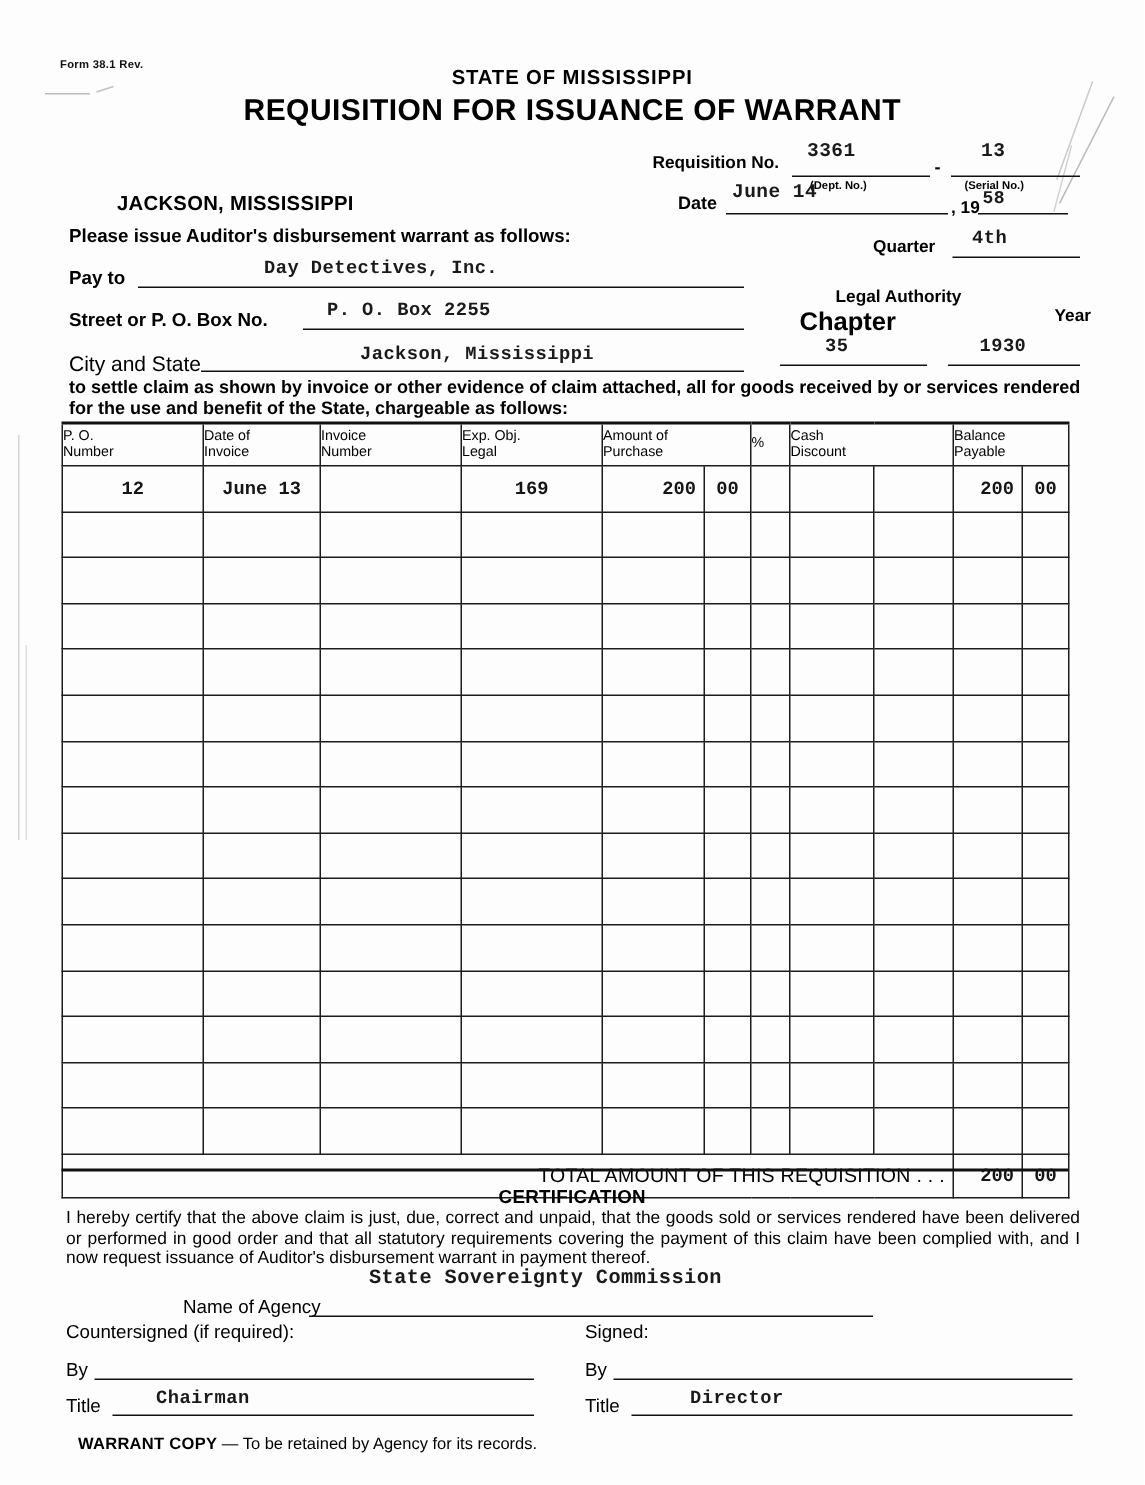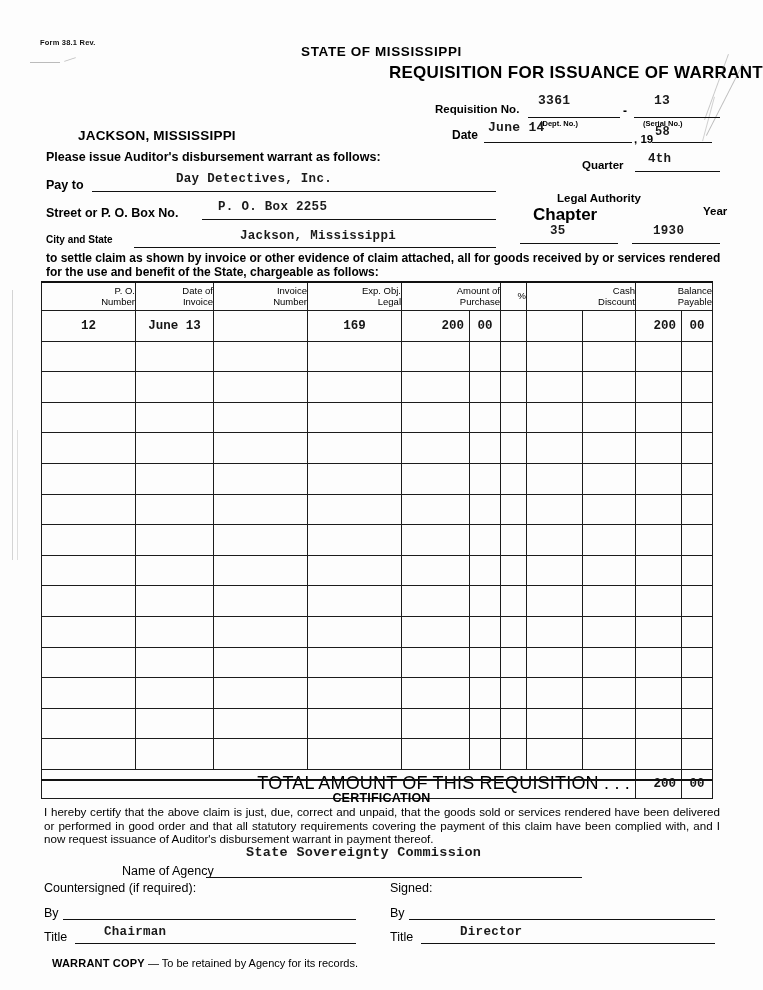--- a/index.html
+++ b/index.html
@@ -45,22 +45,22 @@
   }
   #header-state {
     left: 0; right: 0; top: 44px;
     text-align: center;
     font-size: 13.5px;
     font-weight: bold;
     letter-spacing: 0.6px;
   }
   #header-title {
     left: 0; right: 0; top: 63px;
-    text-align: right;
-    font-size: 17px;
+    text-align: center;
+    font-size: 20px;
     font-weight: bold;
     letter-spacing: 0.3px;
   }
   
   .stray { position: absolute; background: #6a6a6a; }
 
   
   #to-line1 { left: 46px; top: 113px; font-size: 13.5px; font-weight: bold; letter-spacing: 0.2px;}
   #to-line2 { left: 78px; top: 128px; font-size: 13.5px; font-weight: bold; letter-spacing: 0.2px;}
   #please-issue { left: 46px; top: 150px; font-size: 12.5px; font-weight: bold; }
@@ -76,21 +76,21 @@
 
   #val-dept { left: 538px; top: 93px; font-size: 13px; }
   #val-serial { left: 654px; top: 93px; font-size: 13px; }
   #val-date { left: 488px; top: 120px; font-size: 13px; }
   #val-year { left: 655px; top: 125px; font-size: 12px; }
   #val-quarter { left: 648px; top: 152px; font-size: 12.5px; }
 
   
   #payto-label { left: 46px; top: 178px; font-size: 12.5px; font-weight: bold; }
   #street-label { left: 46px; top: 206px; font-size: 12.5px; font-weight: bold; }
-  #city-label { left: 46px; top: 234px; font-size: 10px; font-weight: bold; }
+  #city-label { left: 46px; top: 234px; font-size: 14px; font-weight: normal; }
   #val-payto { left: 176px; top: 172px; font-size: 12.5px; }
   #val-street { left: 218px; top: 200px; font-size: 12.5px; }
   #val-city { left: 240px; top: 229px; font-size: 12.5px; }
 
   
   #legal-title { left: 557px; top: 192px; font-size: 11.5px; font-weight: bold; }
   #legal-chapter { left: 533px; top: 205px; font-size: 17px; font-weight: bold; }
   #legal-year { left: 665px; top: 205px; font-size: 11.5px; font-weight: bold; margin-left: 38px; }
   #val-chapter { left: 550px; top: 224px; font-size: 12.5px; }
   #val-legalyear { left: 653px; top: 224px; font-size: 12.5px; }
@@ -115,40 +115,40 @@
   table.grid th, table.grid td {
     border: 1px solid #1c1c1c;
     padding: 0;
     margin: 0;
   }
   table.grid thead th {
     height: 27px;
     font-size: 9.5px;
     font-weight: normal;
     line-height: 10.5px;
-    text-align: right;
+    text-align: left;
     vertical-align: middle;
     border-top: 2.6px solid #111;
   }
   table.grid tbody td { height: 29.6px; }
   td.cell-val {
     font-family: "Liberation Mono", monospace;
     font-weight: bold;
     font-size: 12.5px;
     color: #151515;
     vertical-align: middle;
   }
   .c-right { text-align: right; padding-right: 5px !important; }
   .c-ctr   { text-align: center; }
 
   
   #total-row td { height: 28px; }
   #total-label {
     text-align: right;
-    font-size: 18px;
+    font-size: 13px;
     letter-spacing: 0.2px;
     padding-right: 5px !important;
     border-left: none !important;
   }
   #total-row td.blankleft { border-right: none !important; }
 
   
   #table-bottom-rule {
     left: 41px; top: 779px; width: 671px;
     border-bottom: 2.8px solid #111;

